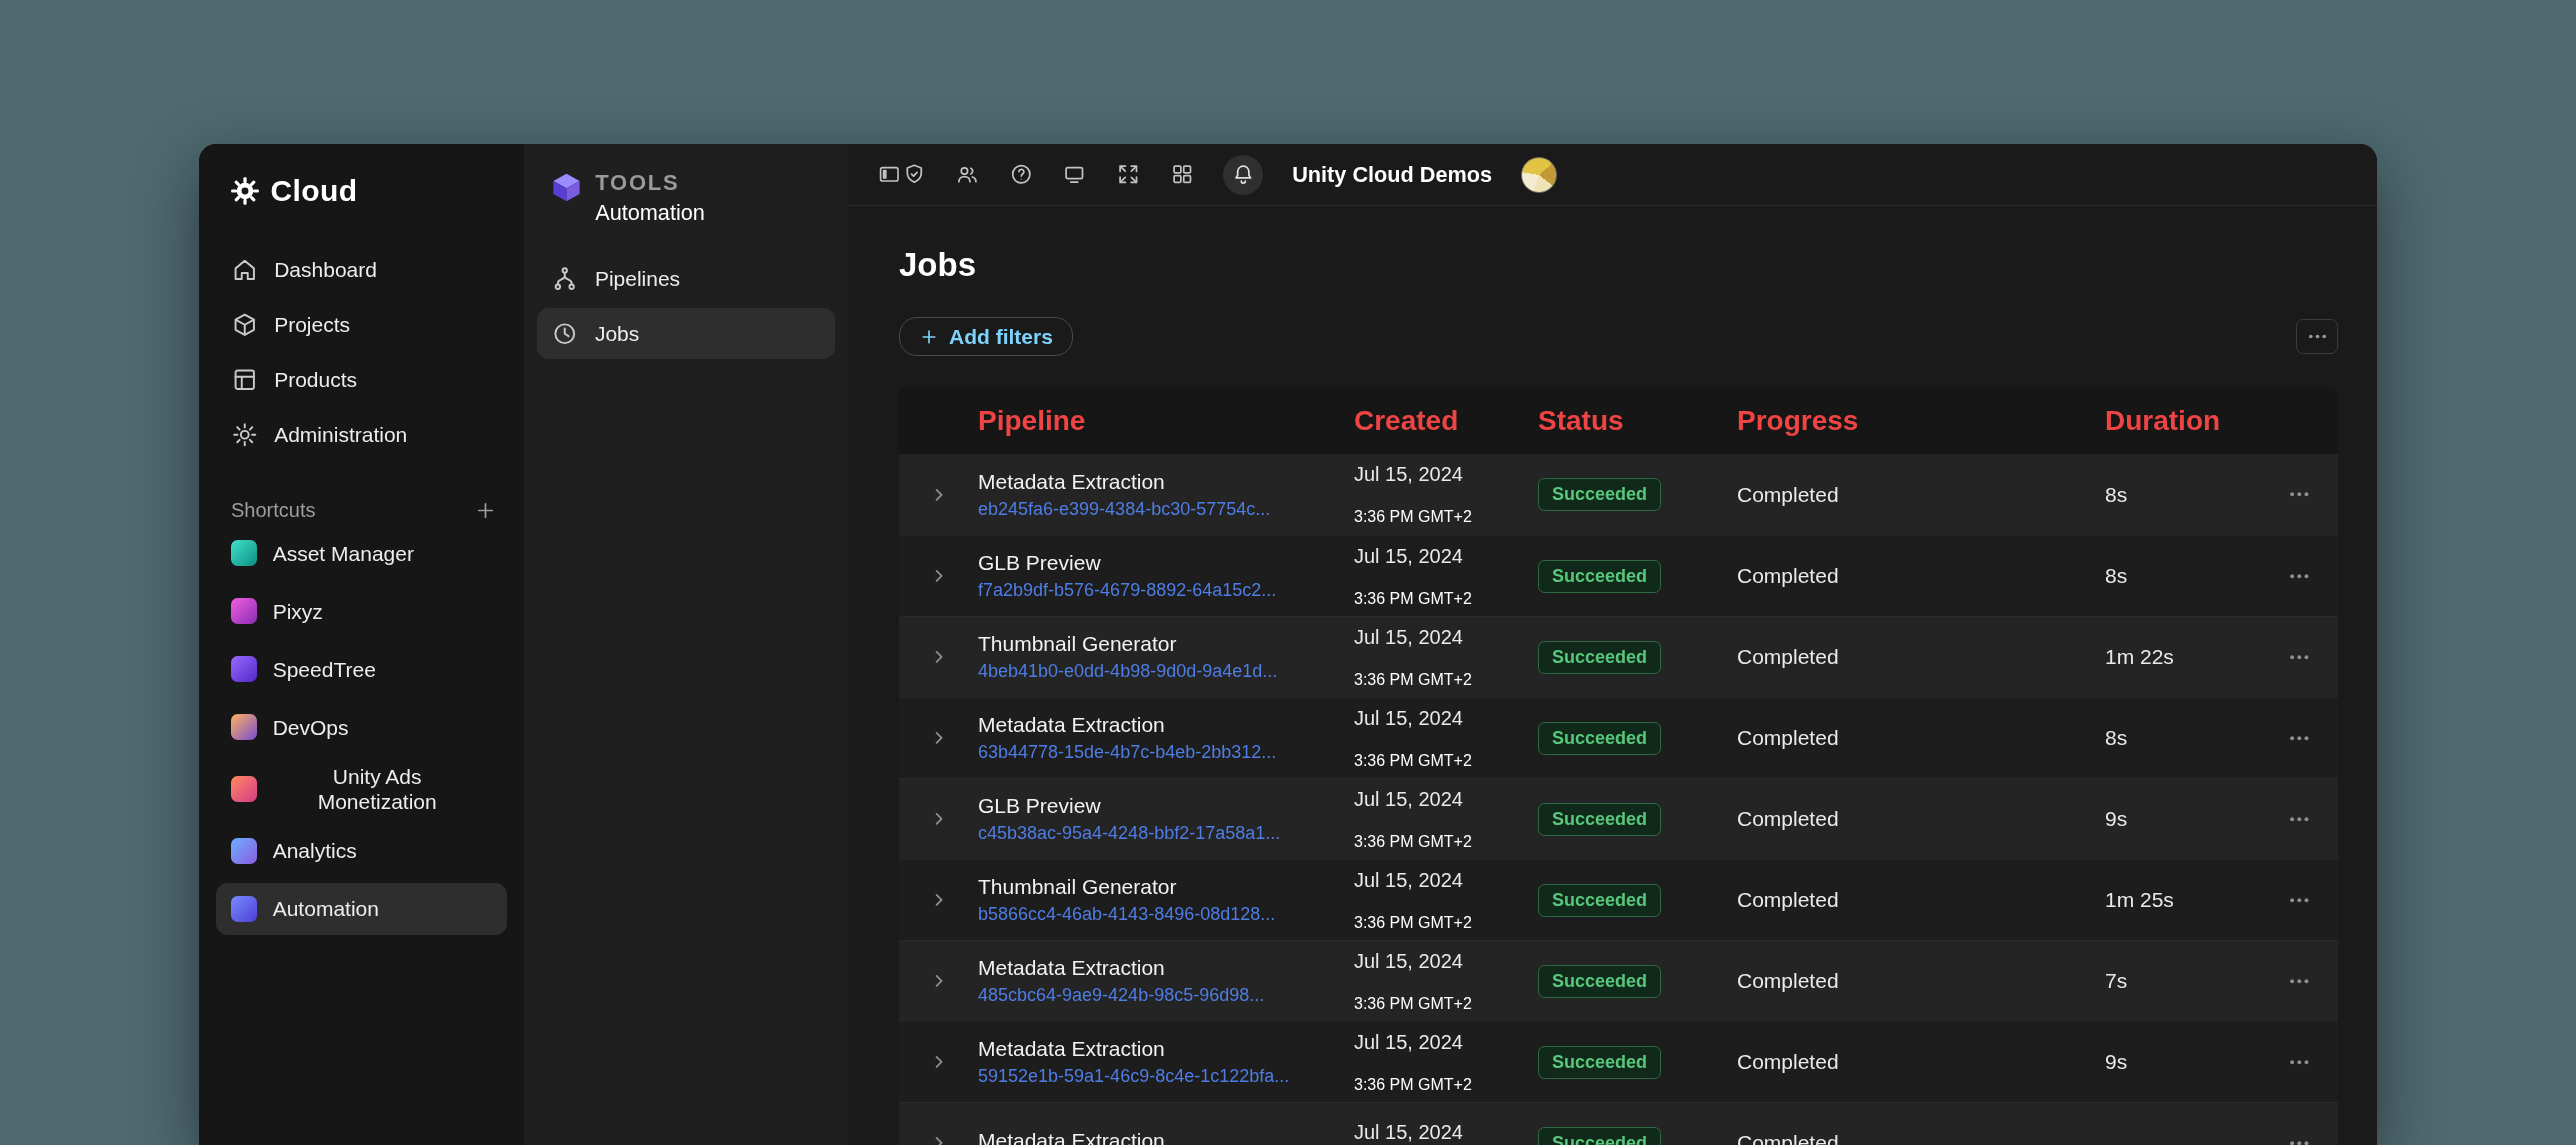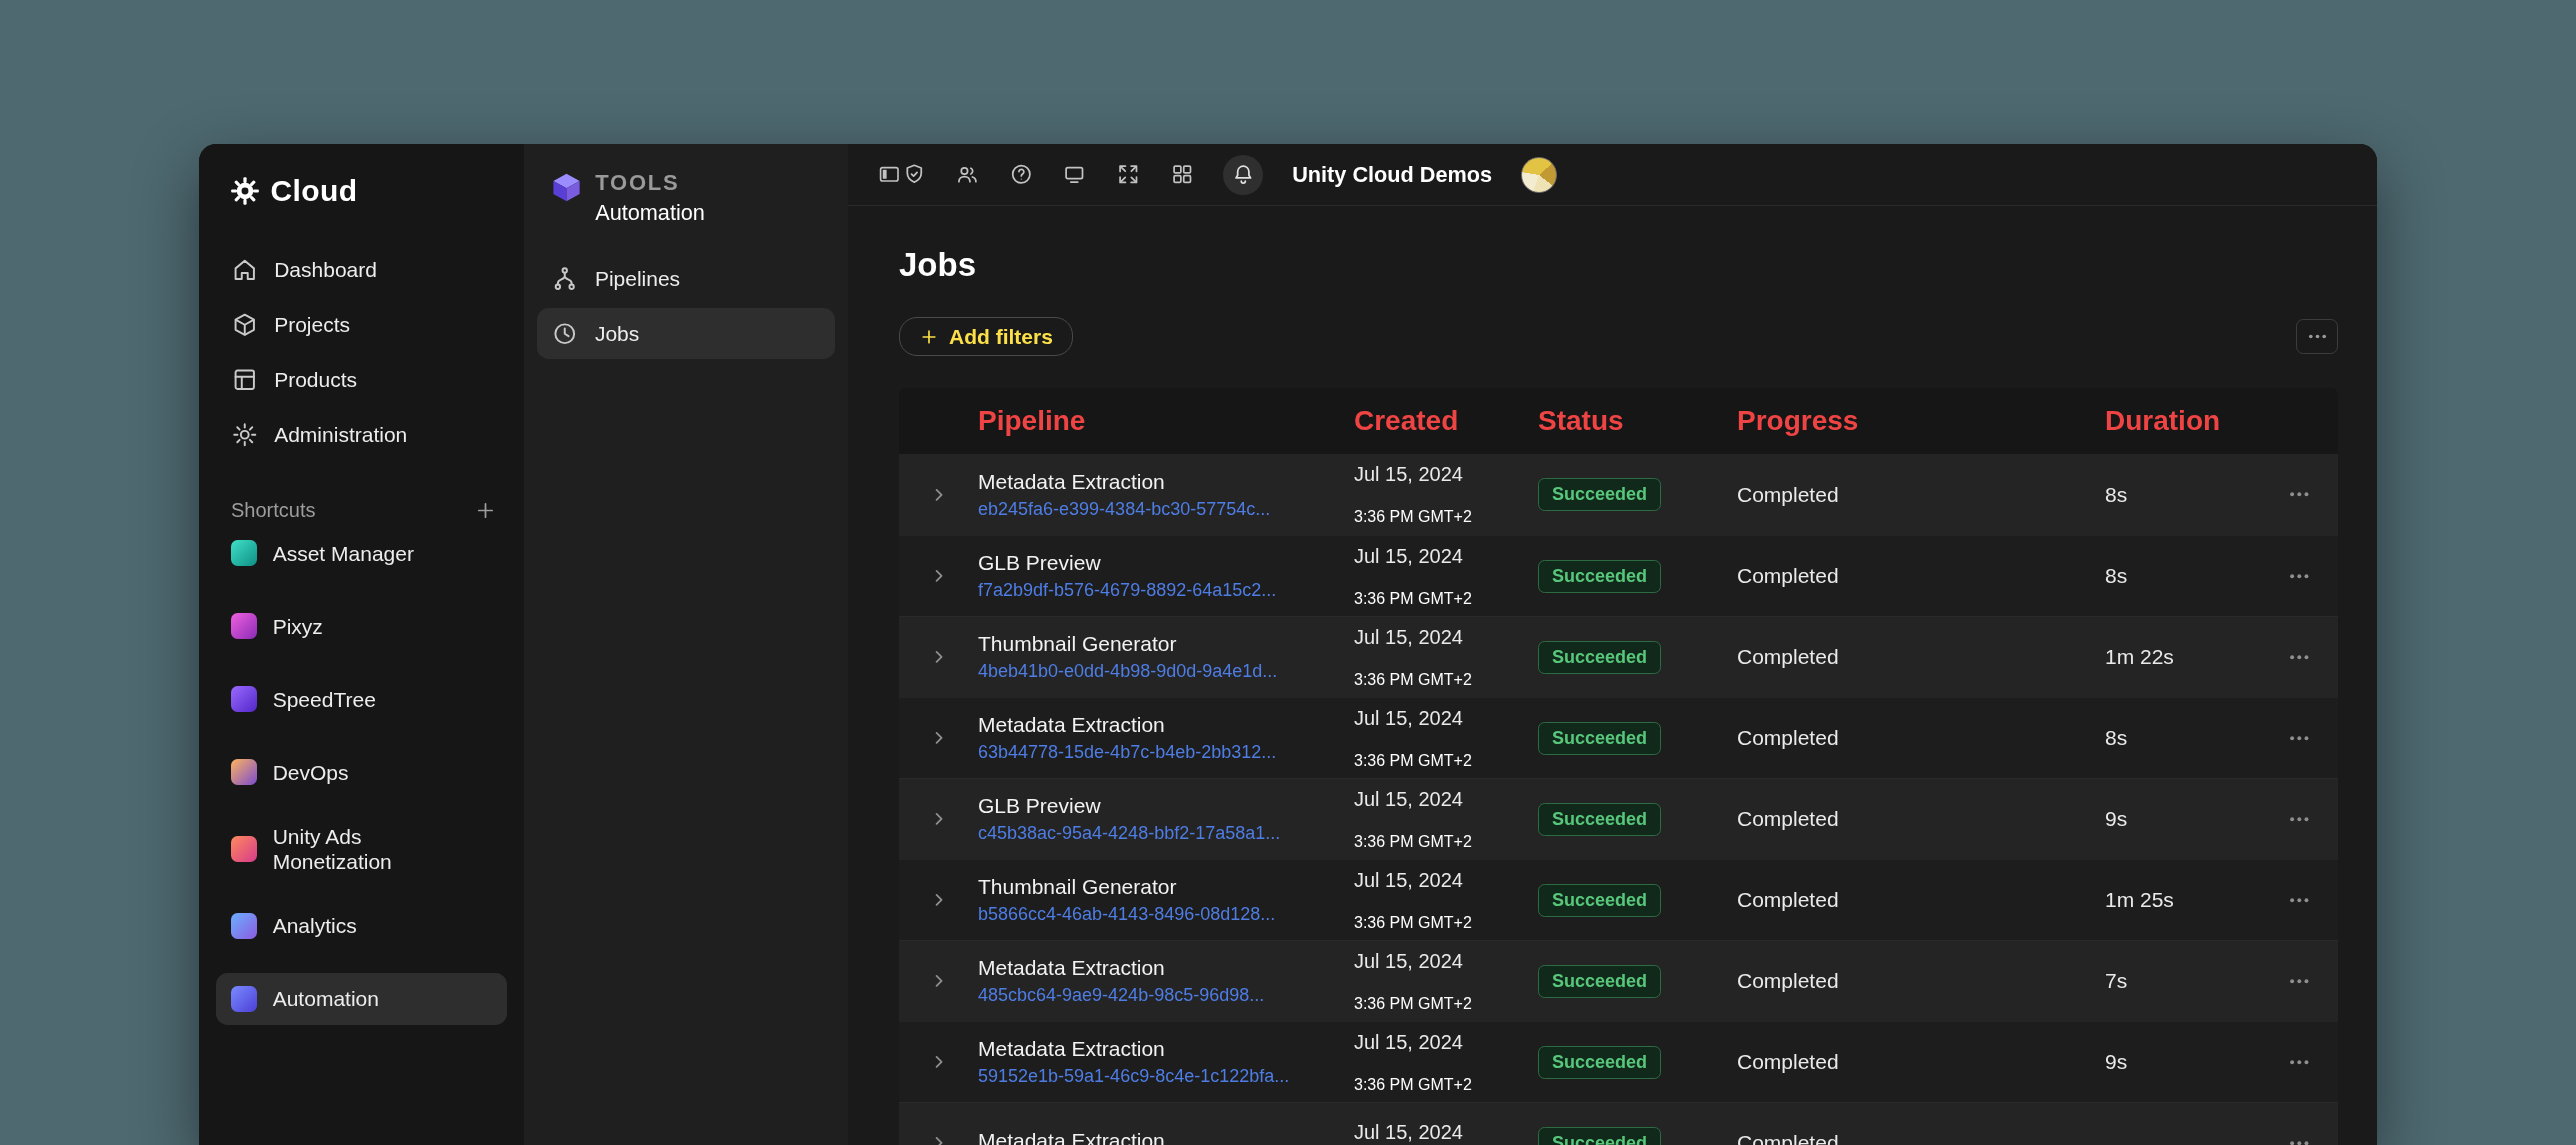--- a/index.html
+++ b/index.html
@@ -26,21 +26,21 @@
     border-radius:11.6px; color:#ededed; font-size:21px; cursor:pointer;
   }
   .nav-item svg { width:27.5px; height:27.5px; color:#c9c9c9; flex:none; }
   .nav-item.selected { background:#2e2e2e; }
   .shortcuts-head {
     display:flex; align-items:center; justify-content:space-between;
     margin:38px 27.5px 5.8px 32px; color:#9d9d9d; font-size:20px;
   }
   .plus-btn { color:#9d9d9d; cursor:pointer; display:flex; }
   .plus-btn svg { width:23px; height:23px; }
-  .sc-list { padding:0 17.3px; display:flex; flex-direction:column; gap:21px; }
+  .sc-list { padding:0 17.3px; display:flex; flex-direction:column; gap:6px;text-align:center; }
   .sc-icon { width:26px; height:26px; border-radius:6.5px; flex:none; background:#555; }
   .sc-label { line-height:1.22; }
   
   .sb2 { width:324px; flex:none; background:#1f1f1f; display:flex; flex-direction:column; overflow:hidden; }
   .tool-head { display:flex; align-items:flex-start; gap:11.6px; padding:26px 0 0 24.6px; }
   .tool-cube { width:35px; height:35px; flex:none; }
   .eyebrow { font-size:22px; font-weight:700; letter-spacing:1.8px; color:#9a9a9a; }
   .tool-title { font-size:21.7px; color:#fff; margin-top:3.6px; }
   .nav2 { margin-top:27.5px; padding:0 13px; display:flex; flex-direction:column; gap:4.3px; }
   .nav2 .nav-item { min-height:51px; }
@@ -62,21 +62,21 @@
     width:36px; height:36px; border-radius:50%; cursor:pointer; flex:none;
     background: conic-gradient(from 200deg, #f4ecd0 0 22%, #e3c344 22% 58%, #c29a35 58% 80%, #efe2b4 80% 100%);
     border:1.4px solid #6b6b6b;
   }
   .content { padding:0 39px 0 51px; flex:1; min-height:0; display:flex; flex-direction:column; }
   .page-title { margin-top:40px; font-size:33px; font-weight:700; color:#fff; }
   .filter-row { margin-top:33px; display:flex; align-items:center; }
   .add-filters {
     display:flex; align-items:center; gap:10px; height:39px; padding:0 19px;
     border:1.4px solid #4a4a4a; border-radius:18px; background:transparent;
-    color:#fde047; font-size:21px; font-weight:700; cursor:pointer;
+    color:#7dd3fc; font-size:21px; font-weight:700; cursor:pointer;
   }
   .add-filters svg { width:20px; height:20px; }
   .flex-spacer { flex:1; }
   .more-btn {
     width:42px; height:35px; border:1.4px solid #3d3d3d; border-radius:7.2px;
     display:flex; align-items:center; justify-content:center; color:#9a9a9a; cursor:pointer;
   }
   .more-btn svg { width:23px; height:23px; }
   
   .table { margin-top:32px; border-radius:7.2px 7.2px 0 0; overflow:hidden; }

